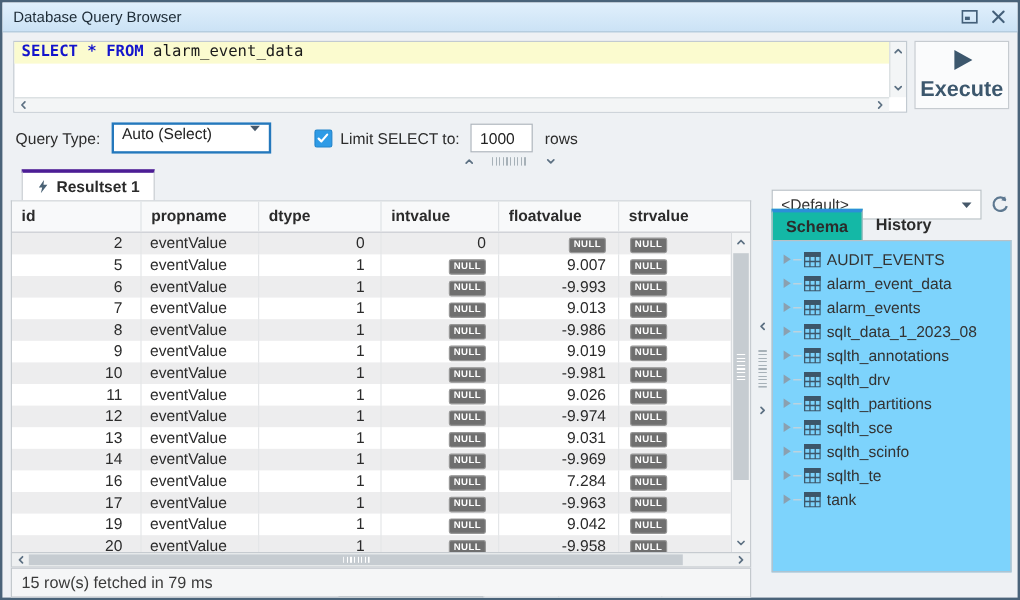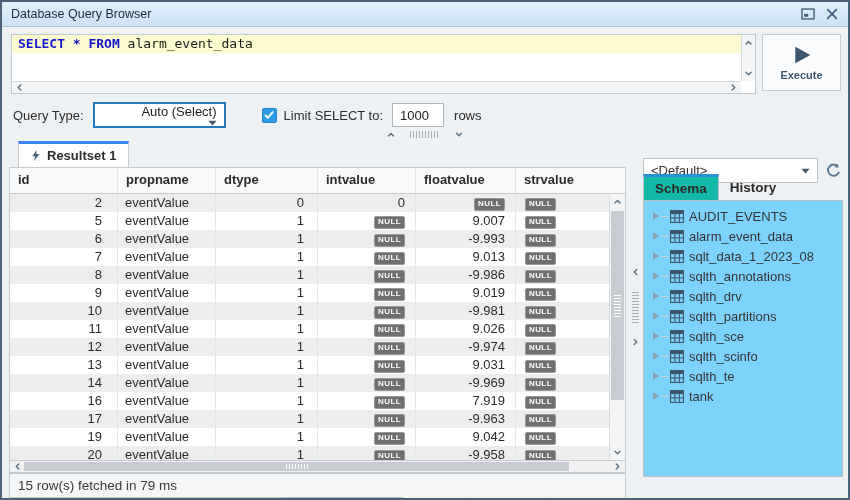--- a/index.html
+++ b/index.html
@@ -29,43 +29,43 @@
   .ed-vscroll{position:absolute;top:0;right:0;bottom:12px;width:14px;background:#f3f5f6;border-left:1px solid #d6dbde;}
   .ed-vscroll .chev{position:absolute;left:2px;width:9px;height:9px;color:#5d7183;}
   .ed-vscroll .chev.up{top:3px;} .ed-vscroll .chev.down{bottom:3px;}
   .ed-hscroll{position:absolute;left:0;right:14px;bottom:0;height:12px;background:#f3f5f6;border-top:1px solid #d6dbde;}
   .ed-hscroll .chev{position:absolute;top:1px;width:9px;height:9px;color:#5d7183;}
   .ed-hscroll .chev.left{left:3px;} .ed-hscroll .chev.right{right:3px;}
   
   .execute{position:absolute;left:760px;top:32px;width:79px;height:57px;background:#fafbfc;border:1px solid #c6cbd0;
     display:flex;flex-direction:column;align-items:center;justify-content:center;gap:4px;cursor:pointer;}
   .execute .play{width:20px;height:20px;color:#3c576d;}
-  .execute .lbl{font-size:11px;font-weight:bold;color:#3c576d;}
+  .execute .lbl{font-size:18px;font-weight:bold;color:#3c576d;}
   
   .controls{position:absolute;left:11px;top:100px;height:26px;display:flex;align-items:center;font-size:13px;color:#2c2c2c;}
-  .qselect{width:133px;height:26px;border:2px solid #2478bc;background:#fff;display:flex;align-items:flex-end;
-    padding:0 7px;margin-left:9px;cursor:pointer;flex-direction:column;}
+  .qselect{width:133px;height:26px;border:2px solid #2478bc;background:#fff;display:flex;align-items:flex-start;
+    padding:0 7px;margin-left:9px;cursor:pointer;}
   .qselect .val{flex:1;font-size:13px;color:#222;}
   .caret{width:9px;height:6px;color:#46586a;}
   .checkbox{width:15px;height:15px;background:#2e9be6;border:1px solid #2386cc;border-radius:2px;margin-left:36px;
     display:flex;align-items:center;justify-content:center;cursor:pointer;}
   .checkbox .ck{width:10px;height:10px;color:#fff;}
   .lim-label{margin-left:7px;}
   .lim-input{width:52px;height:24px;border:1px solid #adb5bc;margin-left:9px;padding:0 0 0 7px;font-size:13px;
     font-family:"Liberation Sans",sans-serif;color:#222;outline:none;}
   .rows-label{margin-left:10px;}
   
   .h-splitter{position:absolute;top:126px;left:0;width:100%;height:12px;display:flex;align-items:center;
     justify-content:center;gap:14px;cursor:row-resize;}
   .h-splitter .chev{width:10px;height:9px;color:#5d7183;}
   .hgrip{width:30px;height:7px;background:repeating-linear-gradient(90deg,#a7b1b8 0 1px,transparent 1px 3px);}
   
   .tabbar{position:absolute;top:138px;left:7px;width:617px;height:27px;}
   .rtab{position:absolute;left:9px;bottom:0;height:26px;display:inline-flex;align-items:center;gap:6px;padding:0 12px;
-    background:#fff;border:1px solid #c6cbd0;border-top:3px solid #3b82f6;border-bottom:none;cursor:pointer;}
+    background:#fff;border:1px solid #c6cbd0;border-top:3px solid #4c1d95;border-bottom:none;cursor:pointer;}
   .rtab .bolt{width:10px;height:13px;color:#4a6275;}
   .rtab .lbl{font-size:13px;font-weight:bold;color:#2b2b2b;}
   
   .grid{position:absolute;top:165px;left:7px;width:617px;height:293px;background:#fff;border:1px solid #c6cbd0;border-bottom:none;}
   .grid-header{height:26px;background:#f8f9fa;border-bottom:1px solid #c6c9cc;display:grid;
     grid-template-columns:108px 98px 102px 98px 100px 1fr;}
   .hcell{font-weight:bold;font-size:13px;color:#2b2b2b;line-height:24px;padding-left:8px;
     border-right:1px solid #e0e3e6;overflow:hidden;white-space:nowrap;}
   .hcell:last-child{border-right:none;}
   .grid-body{position:absolute;top:26px;left:0;right:16px;bottom:0;overflow:hidden;}
@@ -331,21 +331,21 @@
           <div class="cell c-dtype">1</div>
           <div class="cell c-int"><span class="null-badge">NULL</span></div>
           <div class="cell c-float">-9.969</div>
           <div class="cell c-str"><span class="null-badge">NULL</span></div>
         </div>
         <div class="grid-row even">
           <div class="cell c-id">16</div>
           <div class="cell c-prop">eventValue</div>
           <div class="cell c-dtype">1</div>
           <div class="cell c-int"><span class="null-badge">NULL</span></div>
-          <div class="cell c-float">7.919</div>
+          <div class="cell c-float">7.284</div>
           <div class="cell c-str"><span class="null-badge">NULL</span></div>
         </div>
         <div class="grid-row odd">
           <div class="cell c-id">17</div>
           <div class="cell c-prop">eventValue</div>
           <div class="cell c-dtype">1</div>
           <div class="cell c-int"><span class="null-badge">NULL</span></div>
           <div class="cell c-float">-9.963</div>
           <div class="cell c-str"><span class="null-badge">NULL</span></div>
         </div>
@@ -508,20 +508,34 @@
           <span class="tree-dash"></span>
           <span class="tbl-icon icon">
             <svg viewBox="0 0 13 12" fill="none" stroke="currentColor" stroke-width="1">
               <rect x="0.5" y="0.5" width="12" height="11"></rect>
               <rect x="0.5" y="0.5" width="12" height="2.8" fill="currentColor"></rect>
               <line x1="4.6" y1="3.3" x2="4.6" y2="11.5"></line>
               <line x1="8.7" y1="3.3" x2="8.7" y2="11.5"></line>
               <line x1="0.5" y1="7.3" x2="12.5" y2="7.3"></line>
             </svg>
           </span>
+          <span class="tree-label">alarm_events</span>
+        </div>
+        <div class="tree-item">
+          <span class="expand"></span>
+          <span class="tree-dash"></span>
+          <span class="tbl-icon icon">
+            <svg viewBox="0 0 13 12" fill="none" stroke="currentColor" stroke-width="1">
+              <rect x="0.5" y="0.5" width="12" height="11"></rect>
+              <rect x="0.5" y="0.5" width="12" height="2.8" fill="currentColor"></rect>
+              <line x1="4.6" y1="3.3" x2="4.6" y2="11.5"></line>
+              <line x1="8.7" y1="3.3" x2="8.7" y2="11.5"></line>
+              <line x1="0.5" y1="7.3" x2="12.5" y2="7.3"></line>
+            </svg>
+          </span>
           <span class="tree-label">sqlt_data_1_2023_08</span>
         </div>
         <div class="tree-item">
           <span class="expand"></span>
           <span class="tree-dash"></span>
           <span class="tbl-icon icon">
             <svg viewBox="0 0 13 12" fill="none" stroke="currentColor" stroke-width="1">
               <rect x="0.5" y="0.5" width="12" height="11"></rect>
               <rect x="0.5" y="0.5" width="12" height="2.8" fill="currentColor"></rect>
               <line x1="4.6" y1="3.3" x2="4.6" y2="11.5"></line>

